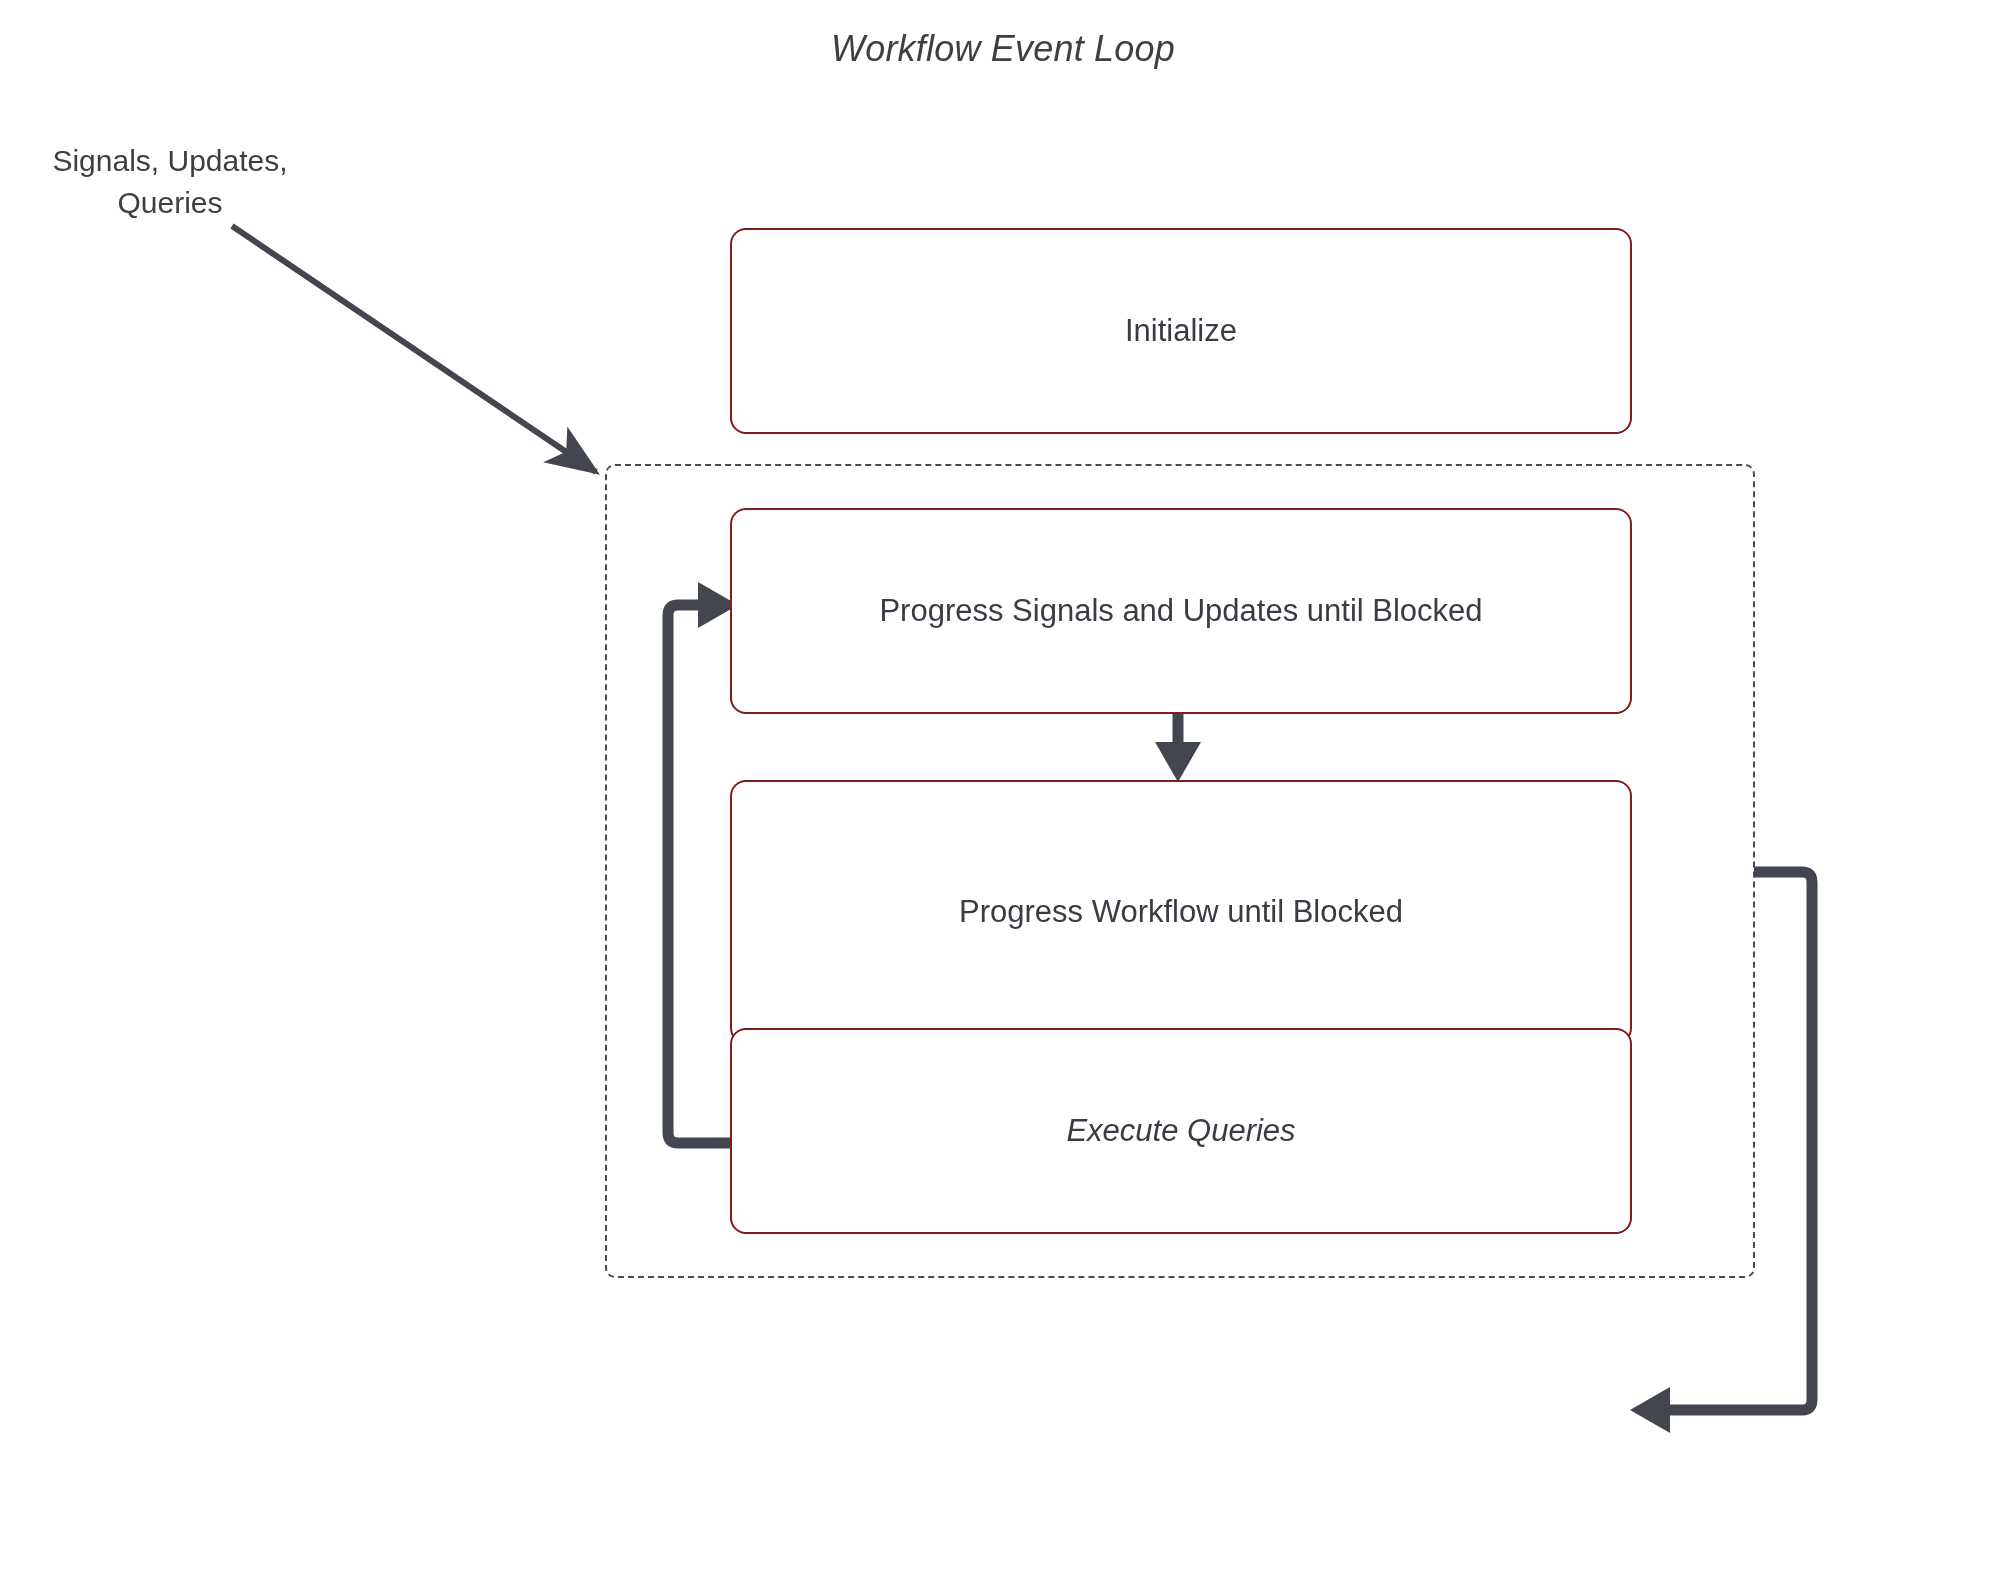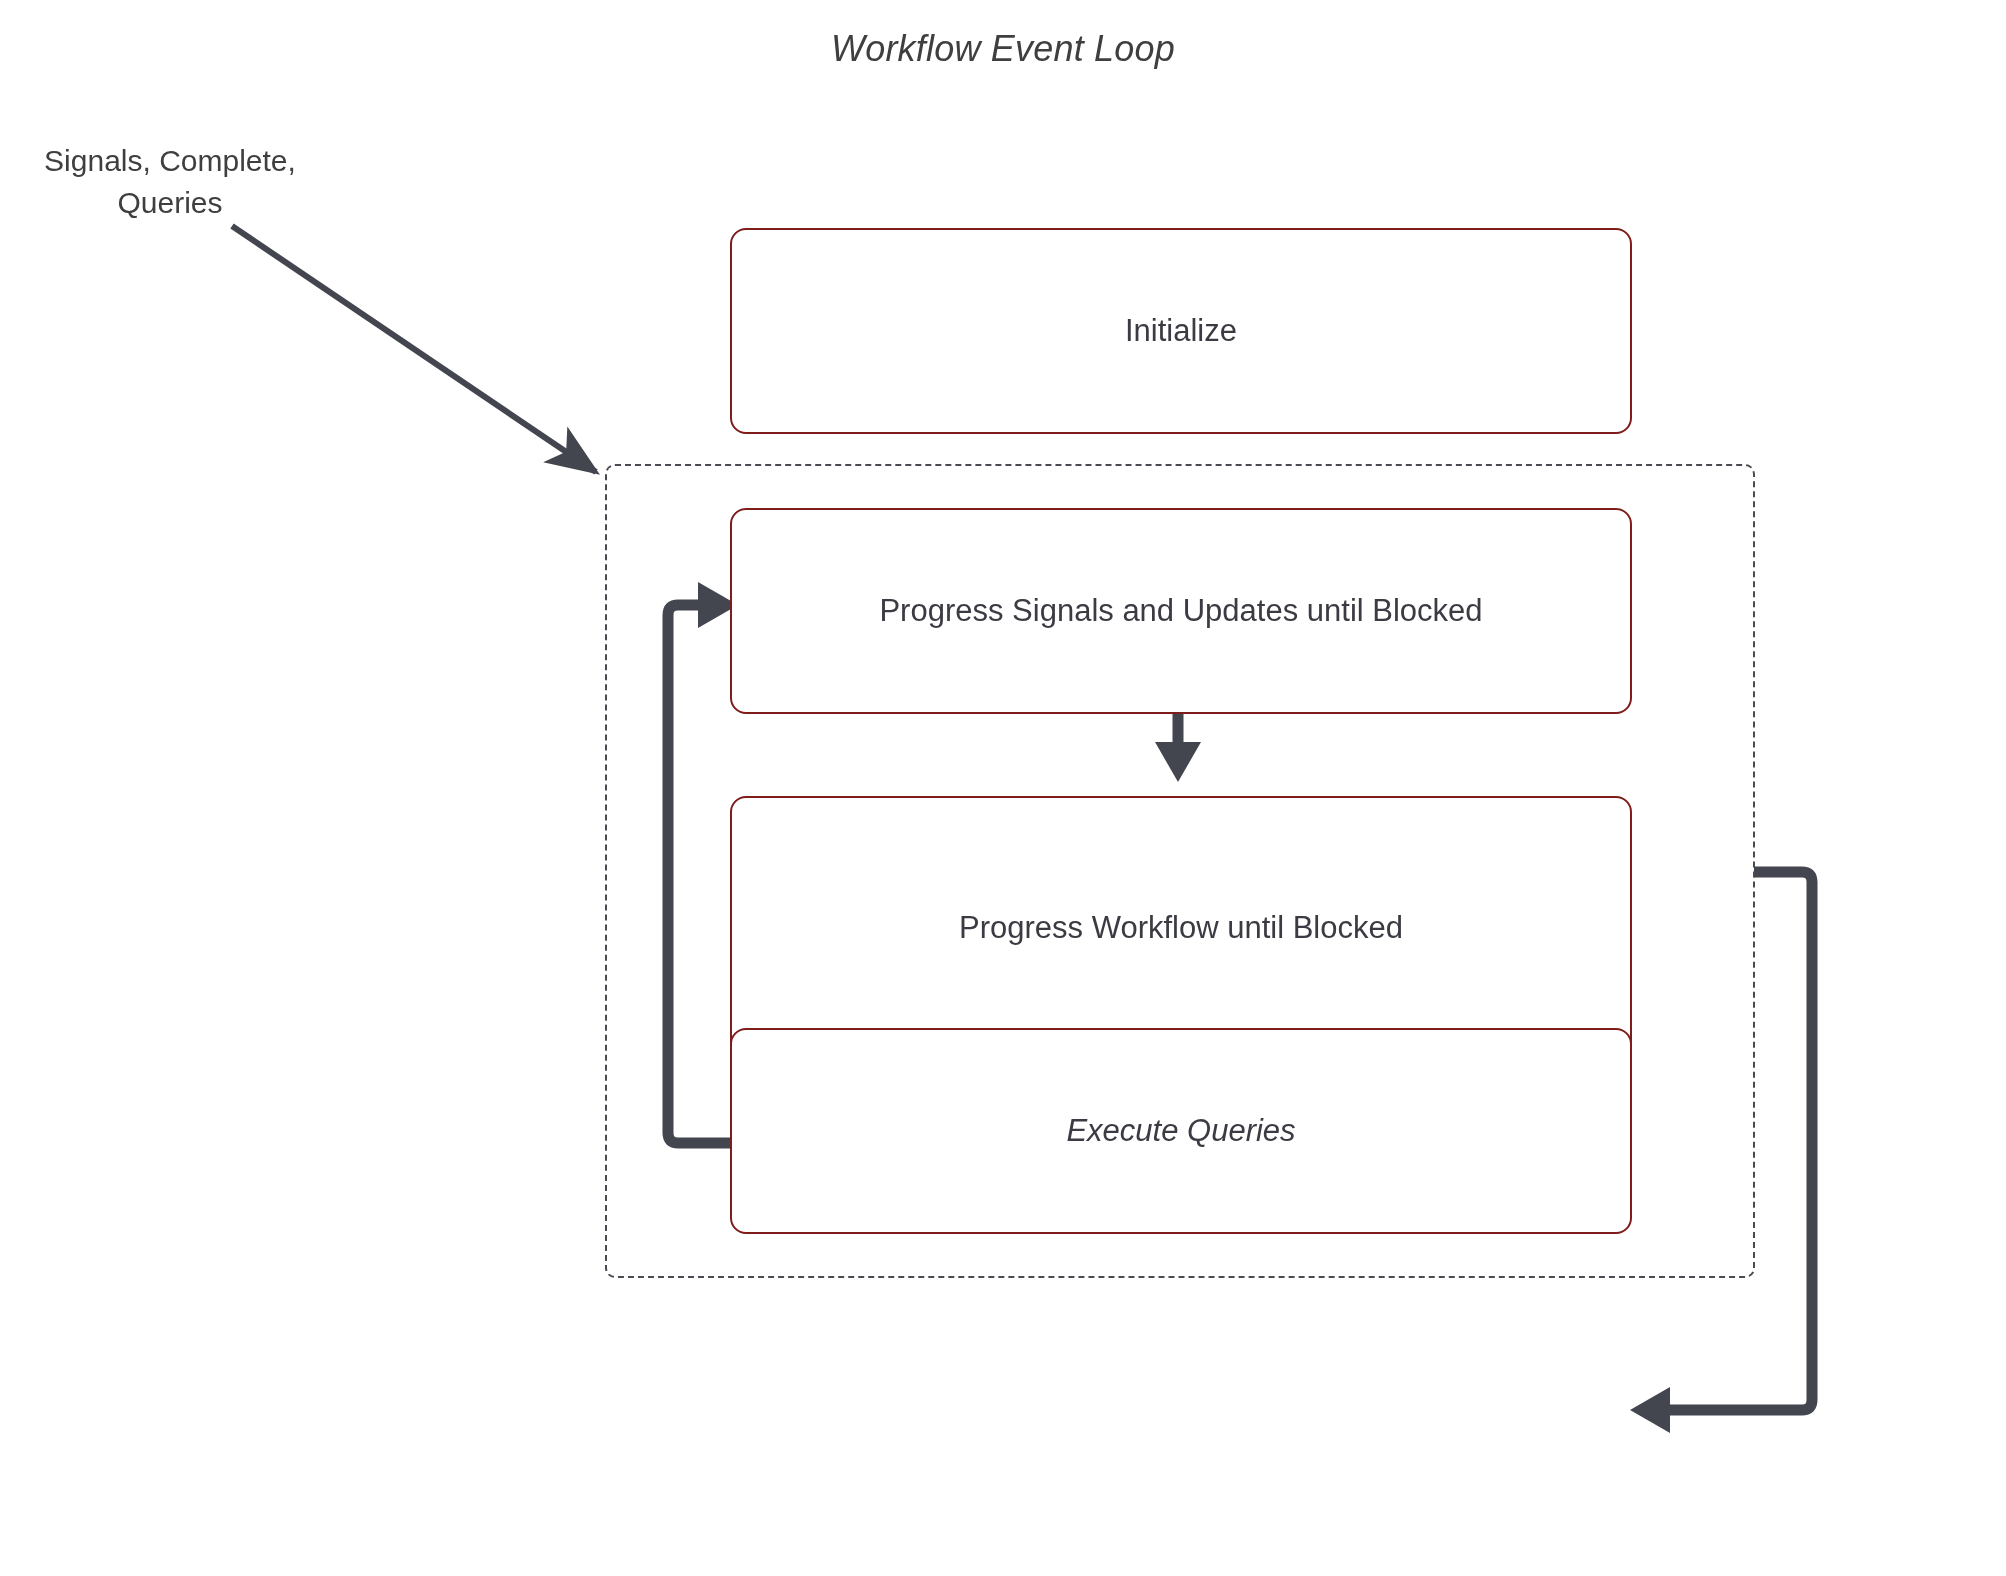--- a/index.html
+++ b/index.html
@@ -60,21 +60,21 @@
     display: flex;
     align-items: center;
     justify-content: center;
     text-align: center;
     font-size: 31px;
     color: #3b3b43;
     padding: 0 24px;
   }
   #node-initialize  { left: 730px;  top: 228px;  width: 902px; height: 206px; }
   #node-progress-su { left: 730px;  top: 508px;  width: 902px; height: 206px; }
-  #node-progress-wf { left: 730px;  top: 796px;  width: 902px; height: 264px; }
+  #node-progress-wf { left: 730px;  top: 780px;  width: 902px; height: 264px; }
   #node-execute-q   { left: 730px;  top: 1028px; width: 902px; height: 206px; font-style: italic; }
   #node-complete    { left: 730px;  top: 1307px; width: 902px; height: 216px; }
 
   .loop-container {
     position: absolute;
     left: 605px;
     top: 464px;
     width: 1150px;
     height: 814px;
     box-sizing: border-box;
@@ -83,21 +83,21 @@
     background: transparent;
   }
 </style>
 </head>
 <body>
 
 <div id="canvas">
 
   <div class="diagram-title">Workflow Event Loop</div>
 
-  <div class="ext-label">Signals, Complete,
+  <div class="ext-label">Signals, Updates,
 Queries</div>
 
   <svg class="layer" viewBox="0 0 2006 1576">
     <defs>
       <marker id="arrow-thin" markerWidth="10" markerHeight="10" refX="8.2" refY="4" orient="auto" markerUnits="strokeWidth">
         <path d="M0,0.4 L9,4 L0,7.6 L2.2,4 Z" fill="#43454f"></path>
       </marker>
     </defs>
 
     <g>

